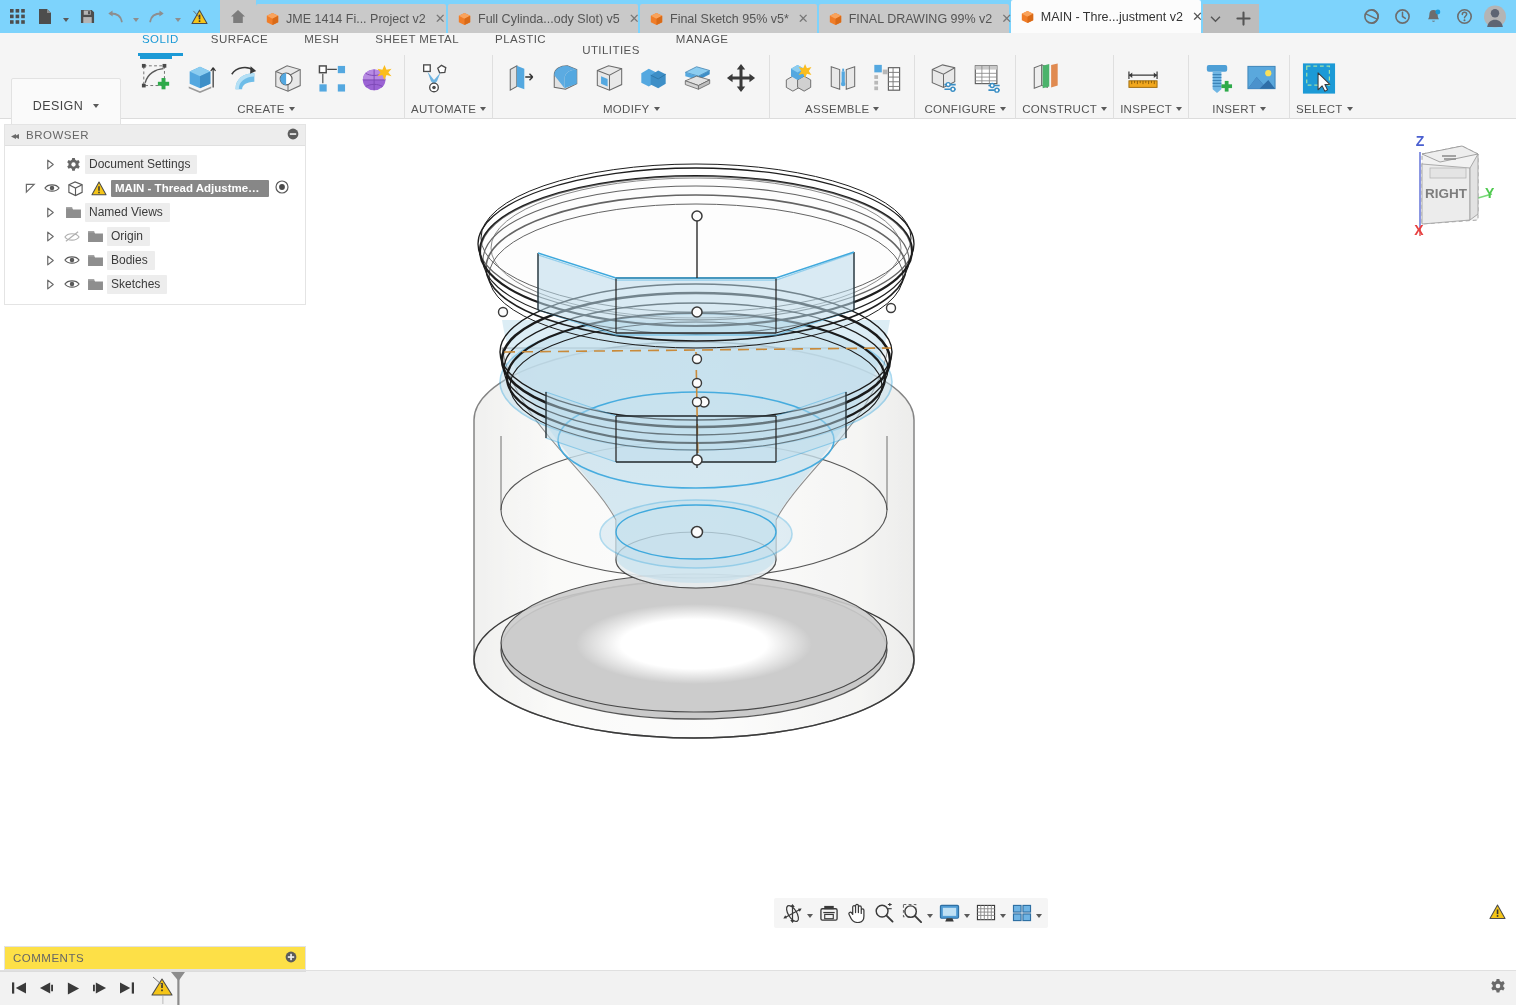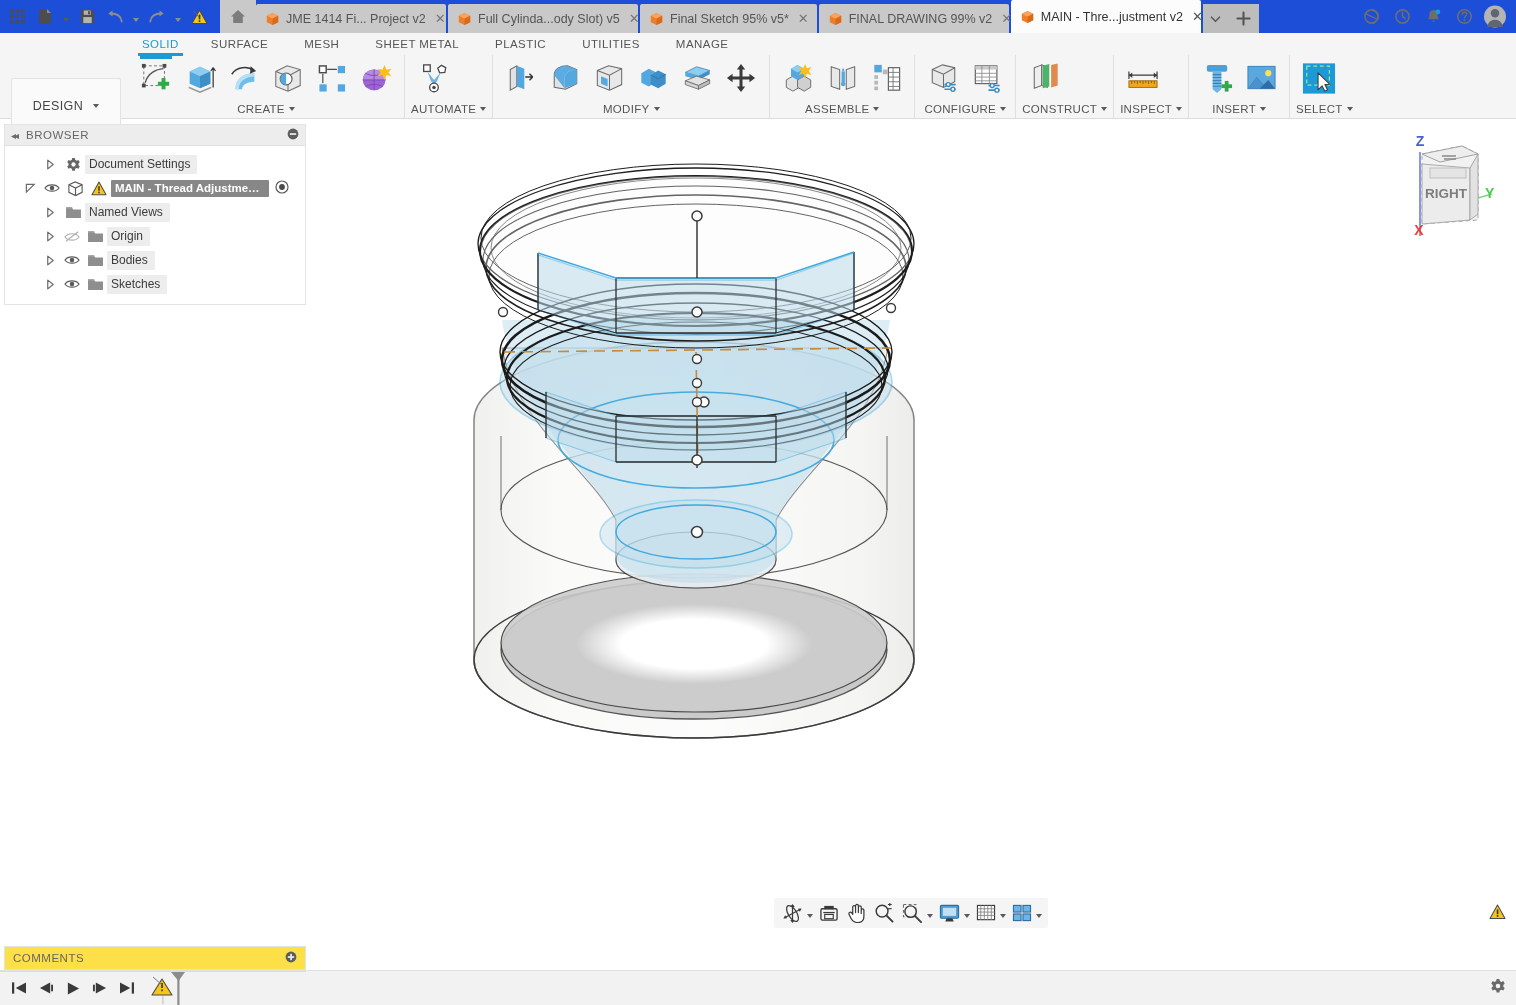--- a/index.html
+++ b/index.html
@@ -9,21 +9,21 @@
     font-size:12px;
     color:#444;
     background:#fff;
     -webkit-font-smoothing:antialiased;
   }
   .app{ position:relative; width:1516px; height:1005px; }
 
   
   .topbar{
     position:absolute; left:0; top:0; width:1516px; height:33px;
-    background:#1d4ed8;
+    background:#7dd3fc;
     display:flex; align-items:flex-end;
   }
   .qat{ display:flex; align-items:center; height:33px; padding-left:4px; gap:2px; }
   .qat-btn{
     width:26px; height:29px; display:flex; align-items:center; justify-content:center;
     cursor:pointer; position:relative;
   }
   .qat-caret{ width:12px; height:29px; display:flex; align-items:flex-end; justify-content:center;
      padding-bottom:9px; cursor:pointer;}
   .caret{ width:0;height:0;border-left:3.5px solid transparent;border-right:3.5px solid transparent;
@@ -50,21 +50,21 @@
     font-size:22px;color:#555;font-weight:300;line-height:1;}
 
   
   .ribbon{
     position:absolute; left:0; top:33px; width:1516px; height:86px;
     background:#f5f5f5; border-bottom:1px solid #dcdcdc;
   }
   .ribtabs{ position:absolute; left:0; top:0; height:22px; width:100%; display:flex; align-items:center; }
   .ribtab{
     font-size:11.5px; color:#555; letter-spacing:.45px; cursor:pointer; position:relative;
-    height:22px; display:flex; align-items:center; justify-content:center; padding:0 14px;
+    height:22px; display:flex; align-items:flex-start; justify-content:center; padding:0 14px;
   }
   .ribtab.active{ color:#1c9ad6; }
   .ribtab.active::after{
     content:''; position:absolute; left:10px; right:10px; bottom:-1px; height:3px; background:#1c9ad6;
   }
   .designbtn{
     position:absolute; left:11px; top:45px; width:110px; height:55px;
     background:#fafafa; border:1px solid #e2e2e2; border-radius:2px;
     display:flex; align-items:center; justify-content:center; gap:10px; cursor:pointer;
     font-size:12.5px; color:#444; letter-spacing:.4px;

